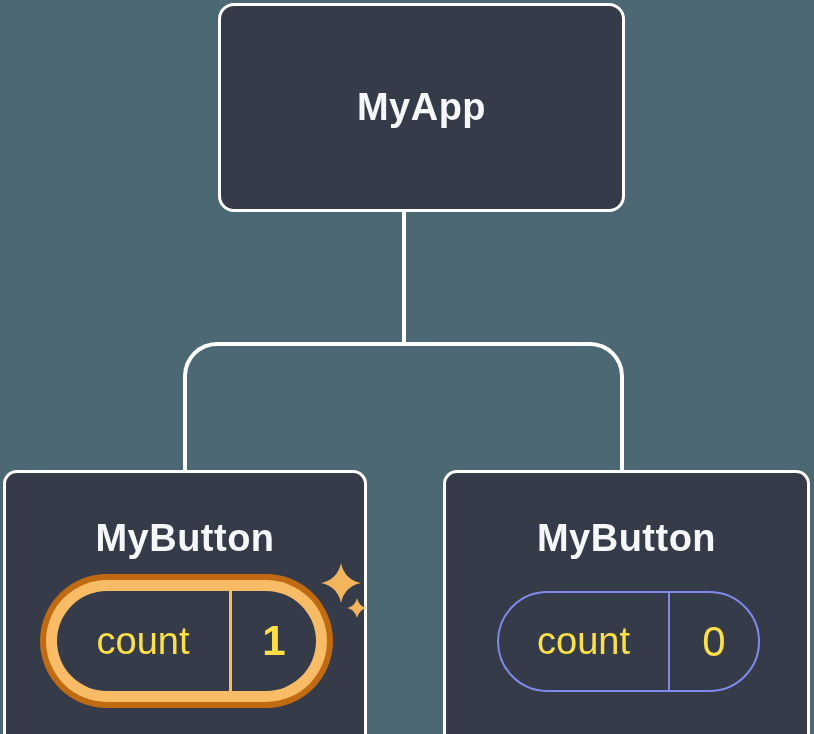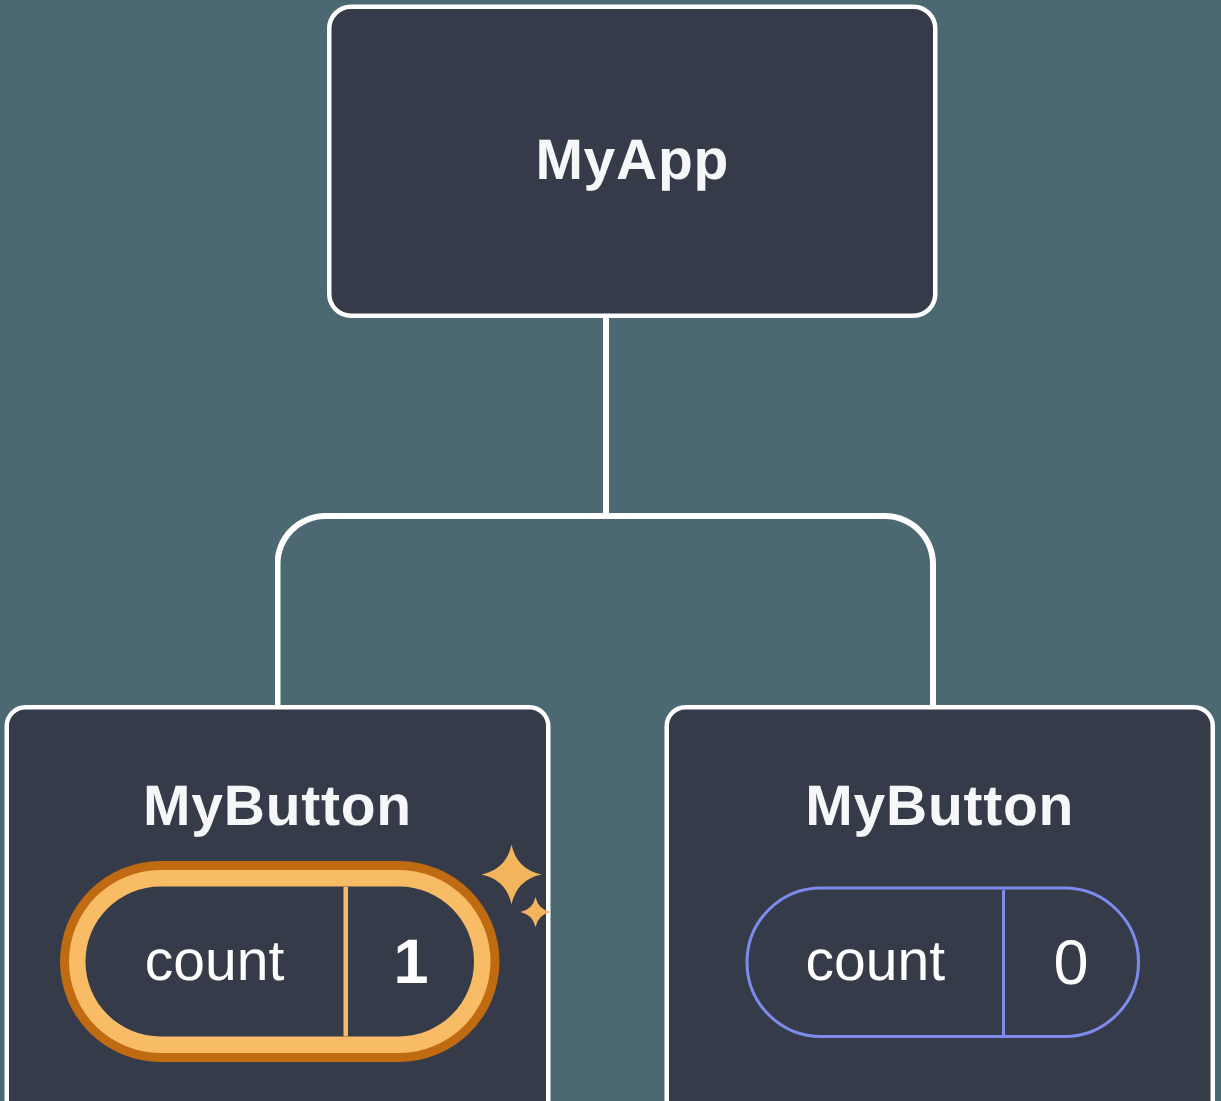--- a/index.html
+++ b/index.html
@@ -88,21 +88,21 @@
     left: 51px; top: 118px;
     width: 263px; height: 101px;
     border: 2px solid #7e8bec;
     border-radius: 52px;
     box-sizing: border-box;
     display: flex;
     overflow: hidden;
   }
   .cell {
     display: flex; align-items: center; justify-content: center;
-    color: #ffffff;
+    color: #fde047;
     font-size: 38px;
   }
   .cell-key { flex: 1 1 auto; }
   .cell-val { font-size: 42px; }
   .pill-highlight .cell-val { width: 84px; font-weight: 700; }
   .pill-default  .cell-val { width: 88px; }
   .divider { width: 3px; }
   .divider-orange { background: #f8bc66; }
   .divider-purple { width: 2px; background: #7e8bec; }
 

